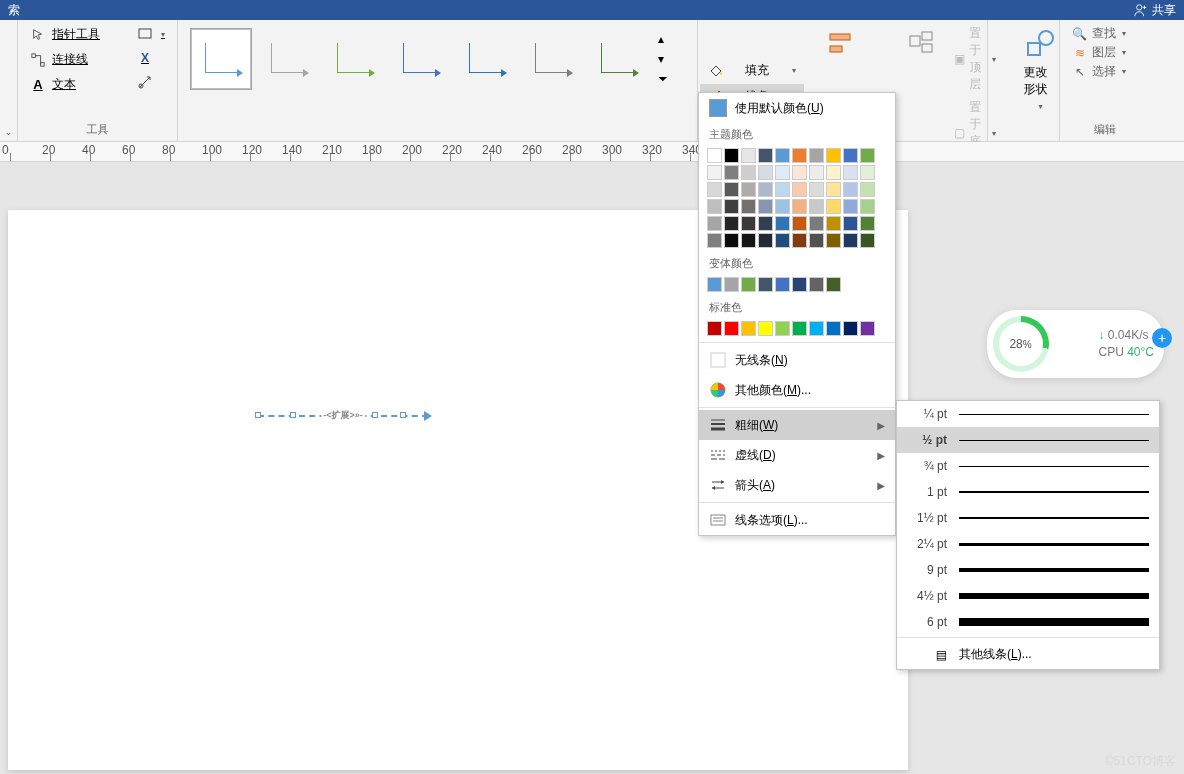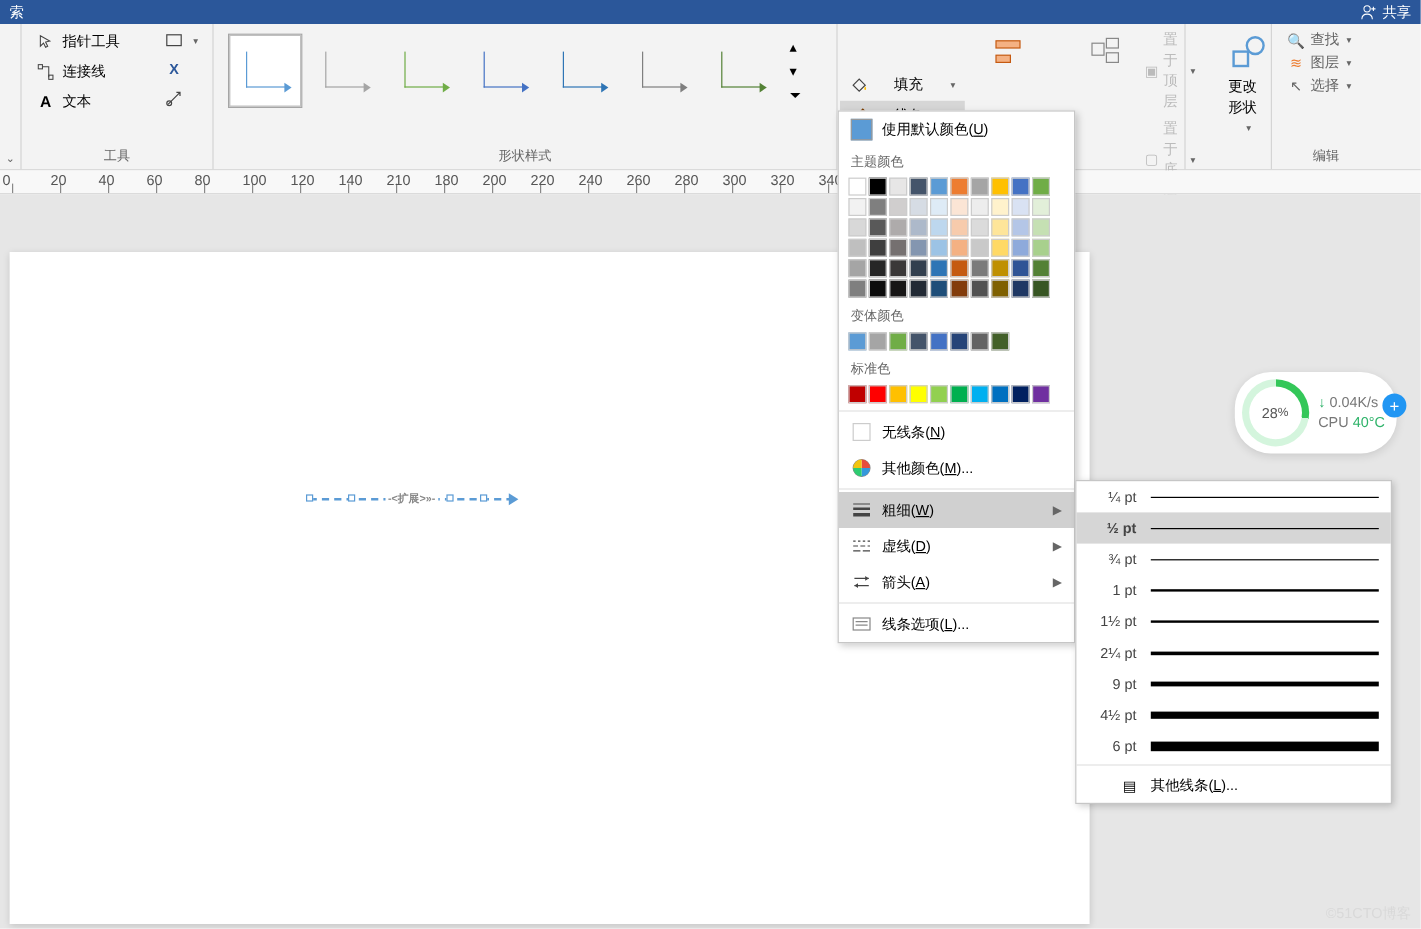--- a/index.html
+++ b/index.html
@@ -63,21 +63,21 @@
 
 .weight-menu { position:absolute; left:896px; top:400px; width:264px; background:#fff; border:1px solid #c6c6c6; box-shadow:2px 2px 6px rgba(0,0,0,.2); z-index:11; }
 .weight-row { display:flex; align-items:center; padding:6px 10px; gap:12px; cursor:pointer; }
 .weight-row.sel { background:#d6d6d6;font-weight:bold; }
 .weight-label { width:40px; text-align:right; color:#444; }
 .weight-line { flex:1; height:0; border-top-style:solid; border-color:#000; }
 
 .monitor { position:absolute; right:20px; top:310px; display:flex; align-items:center; gap:8px; background:#fff; border-radius:30px; padding:6px 10px 6px 6px; box-shadow:0 2px 8px rgba(0,0,0,.12); z-index:5;}
 .ring { width:56px; height:56px; border-radius:50%; display:flex; align-items:center; justify-content:center; background:conic-gradient(#34c759 0 100deg,#d4f5dd 100deg 360deg); }
 .ring-inner { width:44px; height:44px; border-radius:50%; background:#fff; display:flex; align-items:center; justify-content:center; font-size:15px; color:#555;}
-.mon-txt { font-size:10px; color:#777; line-height:1.4;}
+.mon-txt { font-size:10px; color:#777; line-height:1.4;margin-left:42px;}
 .mon-txt .hot { color:#2fb36a; }
 .plus { width:20px;height:20px;border-radius:50%; background:#2196f3; color:#fff; display:flex;align-items:center;justify-content:center; position:absolute; right:-8px; top:18px; font-size:14px;}
 
 .watermark { position:absolute; right:8px; bottom:4px; color:#d9d9d9; font-size:12px; z-index:2;}
 
 u { text-decoration:underline; }
 </style>
 </head>
 <body>
 
@@ -97,21 +97,21 @@
 
 <div class="ribbon">
 
   <div class="group" style="width:18px; padding:0;">
     <div style="flex:1"></div>
       <div class="group-label" style="font-size:9px;">⌄</div>
   </div>
 
   <div class="group" style="width:160px">
     <div class="group-body" style="flex-direction:column; gap:0;">
-      <div style="display:flex; width:100%;">
+      <div style="display:flex; width:100%;text-decoration:underline;">
         <div class="tool-col" style="flex:1">
           <div class="tool-item">
             <span class="tool-icon">
                 <svg width="14" height="14" viewBox="0 0 16 16">
                   <path d="M3 2l9 5-4 1 2 4-2 1-2-4-3 3z" fill="none" stroke="#444"></path>
                 </svg>
               </span>
             <span>指针工具</span>
           </div>
           <div class="tool-item">
@@ -193,21 +193,20 @@
               <span class="arr"></span>
             </div>
           </div>
         <div style="display:flex;flex-direction:column;gap:2px;margin-left:4px;">
           <div class="tool-item" style="padding:2px;">▴</div>
           <div class="tool-item" style="padding:2px;">▾</div>
           <div class="tool-item" style="padding:2px;">⏷</div>
         </div>
       </div>
     </div>
-    <div class="group-label">形状样式</div>
   </div>
 
   <div class="fill-line-tabs">
     <div class="flbtn">
       <svg width="16" height="16">
           <path d="M3 8l5-5 5 5-5 5z" fill="none" stroke="#444"></path>
           <path d="M13 9c1 1 1 3 0 3s-1-2 0-3z" fill="#ffc000"></path>
         </svg>
       <span>填充</span>
         <span class="caret">▾</span>

